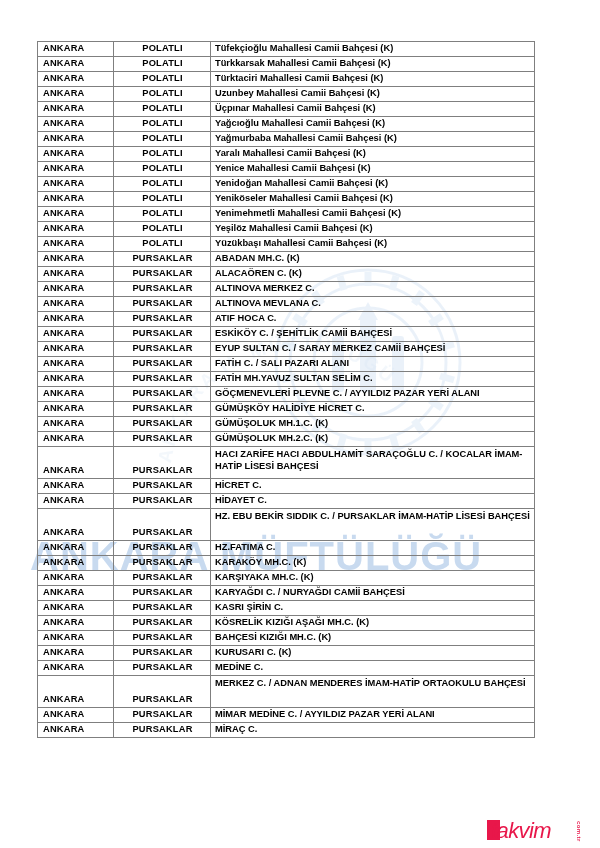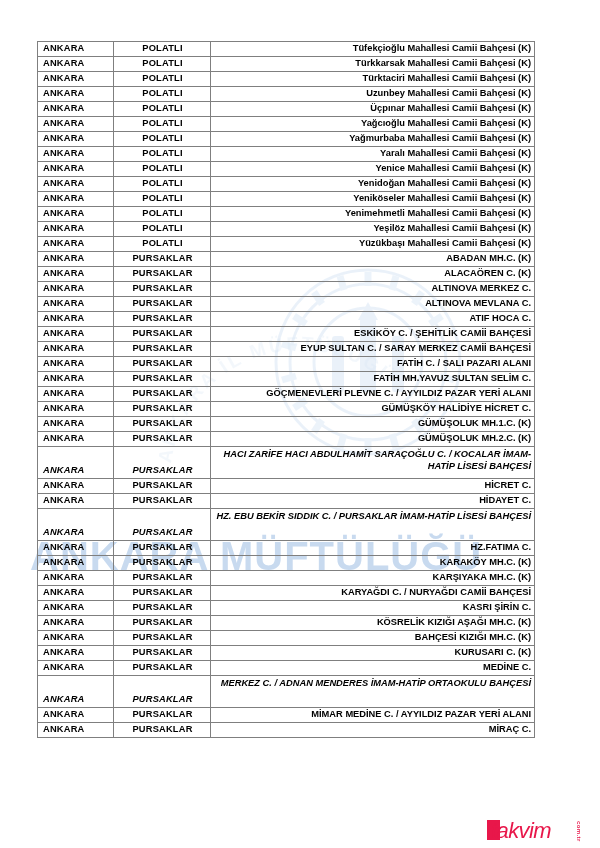--- a/index.html
+++ b/index.html
@@ -93,27 +93,26 @@
     text-align: left;
     padding-left: 5px;
     letter-spacing: 0.2px;
   }
   table#mosque-table td.col-ilce {
     text-align: center;
     letter-spacing: 0.2px;
     margin-top: 6px;
   }
   table#mosque-table td.col-yer {
-    text-align: right;
+    text-align: left;
     white-space: normal;
     word-break: normal;
   }
   table#mosque-table tr.tall td {
     height: 32px;
-    font-style: italic;
   }
   table#mosque-table tr.tall td.col-yer {
     vertical-align: top;
     padding-top: 2px;
   }
 
   
   #takvim-logo {
     position: absolute;
     left: 487px;

